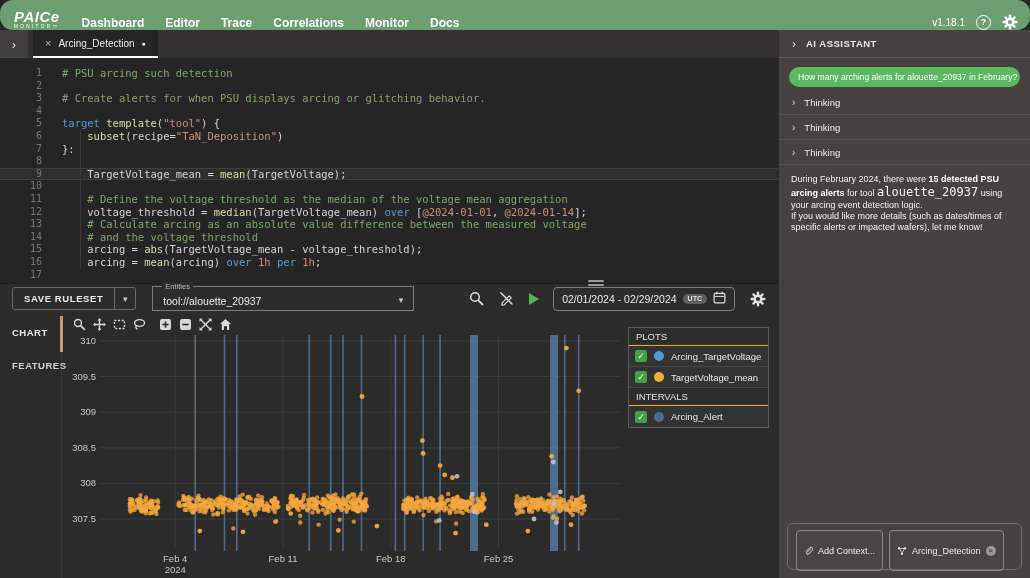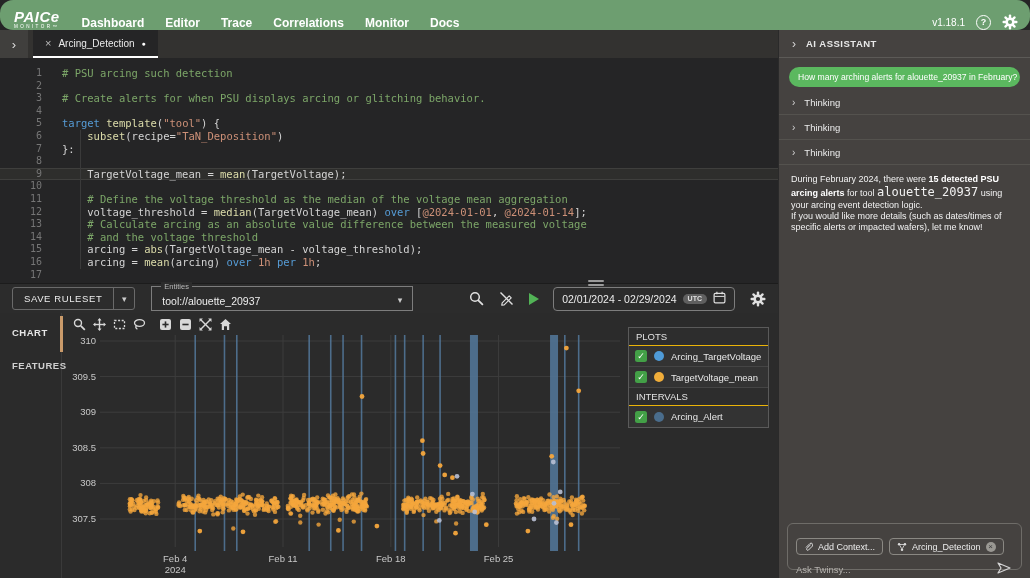--- a/index.html
+++ b/index.html
@@ -44,21 +44,21 @@
   .tok-s { color:#ce9178; } .tok-l { color:#ce9178; } .tok-p { color:#d4d4d4; }
   .indent-guide { position:absolute; left:80px; top:72px; width:1px; height:139px; background:#3a3a3a; }
 
   
   .toolbar { position:absolute; left:0; top:253px; width:778px; height:30px; background:#2c2c2c;
              border-top:1px solid #1c1c1c; display:flex; align-items:center; padding:0 12px; }
   .resize-handle { position:absolute; left:588px; top:250px; width:16px; cursor:row-resize; }
   .resize-handle div { height:2px; background:#9a9a9a; margin-bottom:2px; border-radius:1px; }
   .save-btn { display:flex; height:23px; border:1px solid #6a6a6a; border-radius:3px; align-items:stretch; cursor:pointer; }
   .save-main { padding:0 11px; display:flex; align-items:center; font-size:9.5px; letter-spacing:.6px;
-               color:#ececec; font-weight:400; }
+               color:#ececec; font-weight:700; }
   .save-caret { width:21px; border-left:1px solid #6a6a6a; display:flex; align-items:center; justify-content:center;
                 color:#ccc; font-size:9px; cursor:pointer; }
   .entities { margin-left:16px; width:262px; height:25px; position:relative; border:1px solid #7d7d7d;
               border-radius:0; display:flex; padding:8px 10px; cursor:pointer; }
   .entities-label { position:absolute; top:-5px; left:9px; font-size:7.5px; color:#b9b9b9;
                     background:#2c2c2c; padding:0 3px; }
   .entities-value { font-size:10.5px; color:#ececec; }
   .entities-caret { margin-left:auto; color:#ccc; font-size:9px; }
   .tb-spacer { flex:1; }
   .tb-icon { margin-left:15px; display:flex; align-items:center; cursor:pointer; }
@@ -106,21 +106,21 @@
                border-bottom:1px solid #54524e; cursor:pointer; }
   .think-row .chev { color:#d5d5d5; font-size:10px; }
   .think-row .t { color:#ececec; font-size:9.5px; }
   .answer { padding:9px 12px; color:#f2f2f2; font-size:9px; line-height:1.22; white-space:pre-wrap; }
   .answer .b { font-weight:700; color:#fff; }
   .answer .mono { font-family:"DejaVu Sans Mono", monospace; font-size:12px; }
   .chatbox { position:absolute; left:8px; right:8px; bottom:8px; height:47px; border:1px solid #6e6c68;
              border-radius:6px; padding:6px 8px; }
   .chat-row1 { display:flex; gap:6px; }
   .ctx-btn, .ctx-chip { display:flex; align-items:center; gap:5px; border:1px solid #8a8883; border-radius:4px;
-             padding:2px 7px; font-size:9px; color:#ececec; cursor:pointer; background:rgba(255,255,255,0.02);margin-top:8px; }
+             padding:14px 7px; font-size:9px; color:#ececec; cursor:pointer; background:rgba(255,255,255,0.02); }
   .chip-close { width:10px; height:10px; border-radius:50%; background:#9a9893; color:#3a3a3a; font-size:8px;
                 line-height:10px; text-align:center; cursor:pointer; }
   .chat-row2 { display:flex; align-items:center; margin-top:5px; }
   .ask-input { color:#b5b2ae; font-size:9.5px; flex:1; cursor:text; }
   .send { margin-right:2px; cursor:pointer; }
 </style>
 </head>
 <body>
 
 <div class="app">

